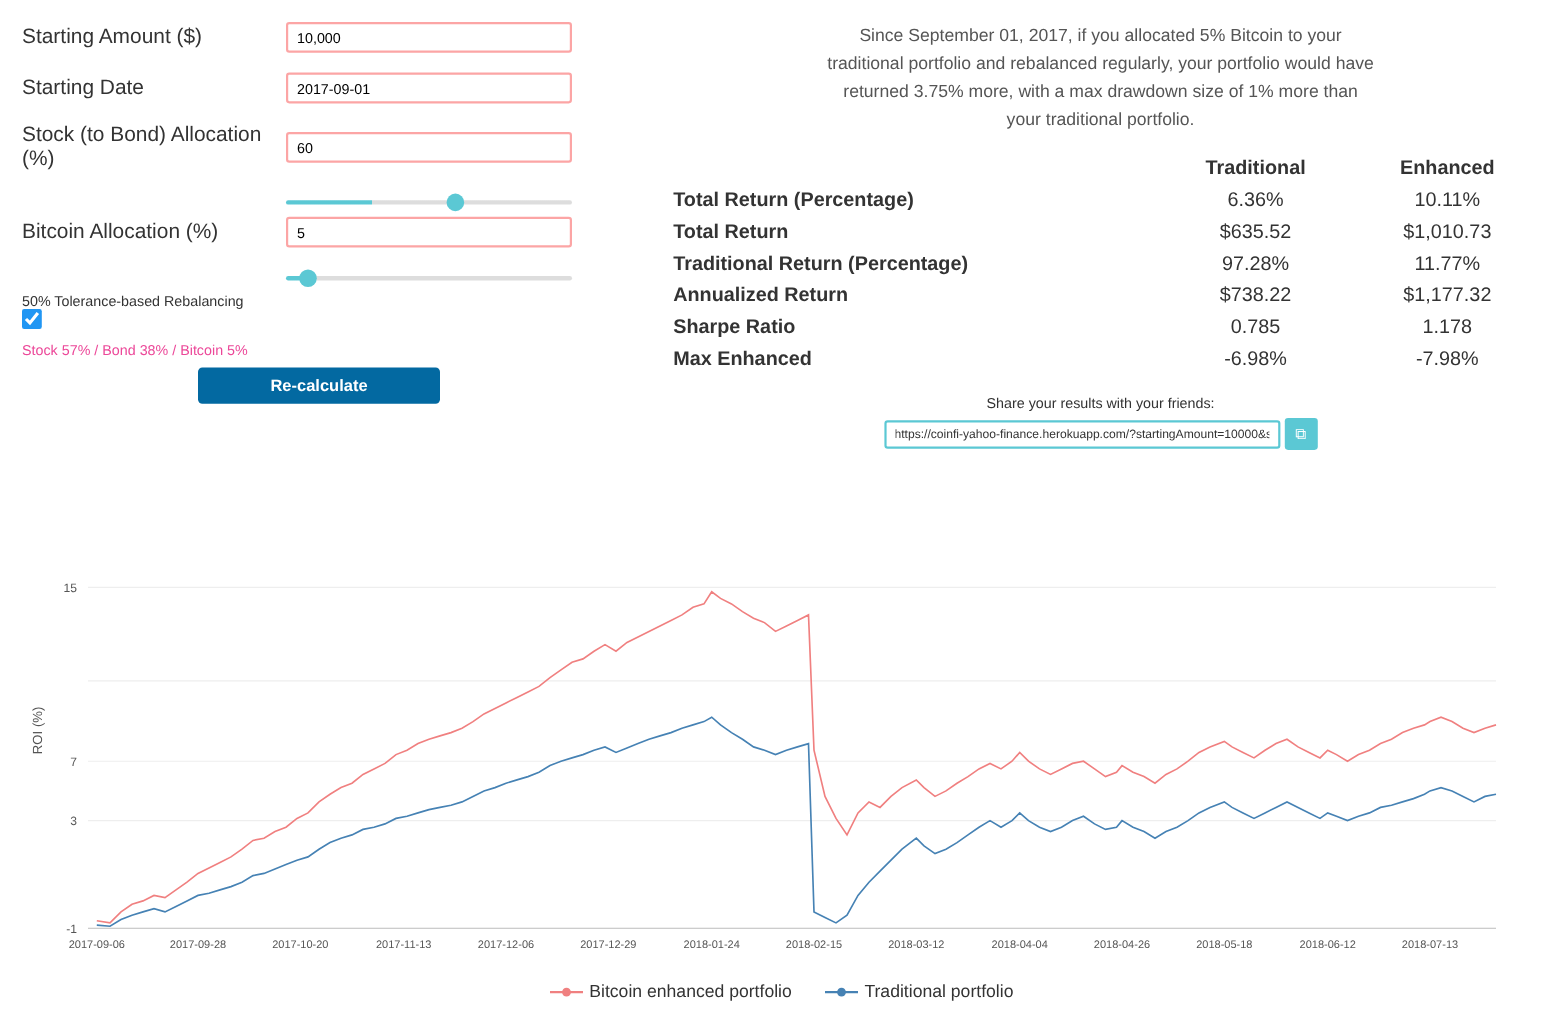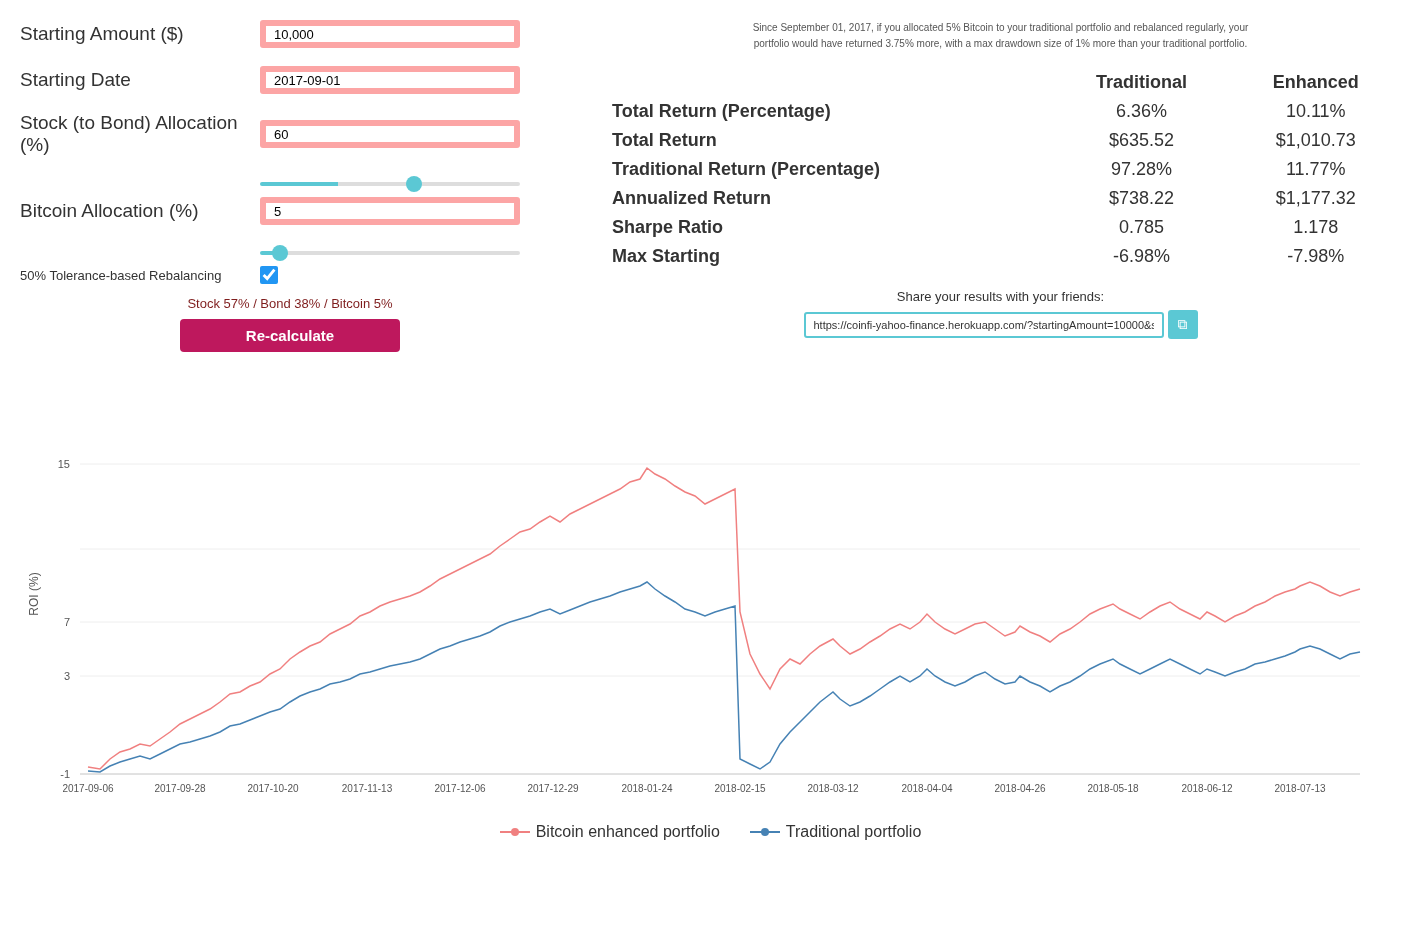--- a/index.html
+++ b/index.html
@@ -2,31 +2,31 @@
 <html><head>
   <meta charset="utf-8">
   <style>
     * { box-sizing: border-box; margin: 0; padding: 0; }
     body { font-family: Arial, sans-serif; font-size: 13px; color: #333; background: #fff; padding: 20px; }
     .main-layout { display: flex; gap: 40px; }
     .left-panel { width: 540px; flex-shrink: 0; }
     .right-panel { flex: 1; }
     .form-row { display: flex; align-items: center; margin-bottom: 18px; }
     .form-label { width: 240px; font-size: 19px; }
-    .form-input { width: 260px; padding: 4px 8px; border: 6px solid #fca5a5; border-radius: 3px; font-size: 13px; height: 28px; }
+    .form-input { width: 260px; padding: 4px 8px; border: 2px solid #fca5a5; border-radius: 3px; font-size: 13px; height: 28px; }
     .slider-row { margin-top: 4px; margin-bottom: 8px; padding-left: 240px; }
     .slider { width: 260px; -webkit-appearance: none; height: 4px; background: linear-gradient(to right, #5bc8d4 30%, #ddd 30%); border-radius: 2px; outline: none; }
     .slider::-webkit-slider-thumb { -webkit-appearance: none; width: 16px; height: 16px; background: #5bc8d4; border-radius: 50%; cursor: pointer; border: none; }
     .slider-btc { background: linear-gradient(to right, #5bc8d4 8%, #ddd 8%); }
-    .checkbox-row { display: flex; align-items: center; margin-bottom: 12px; }
+    .checkbox-row { display: flex; margin-bottom: 12px; flex-direction: column; }
     .checkbox-label { width: 240px; font-size: 13px; }
     .checkbox { width: 18px; height: 18px; accent-color: #2196f3; }
-    .allocation-text { text-align: center; font-size: 13px; color: #7f1d1d; margin-bottom: 8px; }
-    .recalculate-btn { display: block; margin: 0 auto 10px auto; width: 220px; padding: 8px 0; background: #be185d; color: #fff; border: none; border-radius: 4px; font-size: 15px; font-weight: bold; cursor: pointer; text-align: center; }
-    .summary-text { font-size: 10px; color: #555; text-align: center; line-height: 1.6; margin-bottom: 16px; max-width: 500px; margin-left: auto; margin-right: auto; }
+    .allocation-text { text-align: left; font-size: 13px; color: #ec4899; margin-bottom: 8px; }
+    .recalculate-btn { display: block; margin: 0 auto 10px auto; width: 220px; padding: 8px 0; background: #0369a1; color: #fff; border: none; border-radius: 4px; font-size: 15px; font-weight: bold; cursor: pointer; text-align: center; }
+    .summary-text { font-size: 16px; color: #555; text-align: center; line-height: 1.6; margin-bottom: 16px; max-width: 500px; margin-left: auto; margin-right: auto; }
     .results-table { width: 100%; border-collapse: collapse; margin-bottom: 18px; font-size: 18px; }
     .results-table th { font-weight: bold; text-align: center; padding: 4px 12px; }
     .results-table td { padding: 4px 12px; }
     .results-table td:first-child { font-weight: bold; }
     .results-table td:not(:first-child) { text-align: center; }
     .share-section { text-align: center; margin-bottom: 25px; }
     .share-label { font-size: 13px; margin-bottom: 6px; }
     .share-row { display: flex; align-items: center; justify-content: center; gap: 4px; }
     .share-input { width: 360px; padding: 5px 8px; border: 2px solid #5bc8d4; border-radius: 3px; font-size: 11px; color: #333; }
     .copy-btn { background: #5bc8d4; border: none; padding: 6px 10px; cursor: pointer; border-radius: 3px; color: white; font-size: 14px; }
@@ -109,21 +109,21 @@
       <td>Annualized Return</td>
       <td>$738.22</td>
       <td>$1,177.32</td>
     </tr>
           <tr>
       <td>Sharpe Ratio</td>
       <td>0.785</td>
       <td>1.178</td>
     </tr>
           <tr>
-      <td>Max Starting</td>
+      <td>Max Enhanced</td>
       <td>-6.98%</td>
       <td>-7.98%</td>
     </tr>
         </tbody>
     </table>
 
     <div class="share-section">
       <p class="share-label">Share your results with your friends:</p>
       <div class="share-row">
         <input class="share-input" type="text" value="https://coinfi-yahoo-finance.herokuapp.com/?startingAmount=10000&amp;startingDate=2017-09-01&amp;stockAlli" style="">

